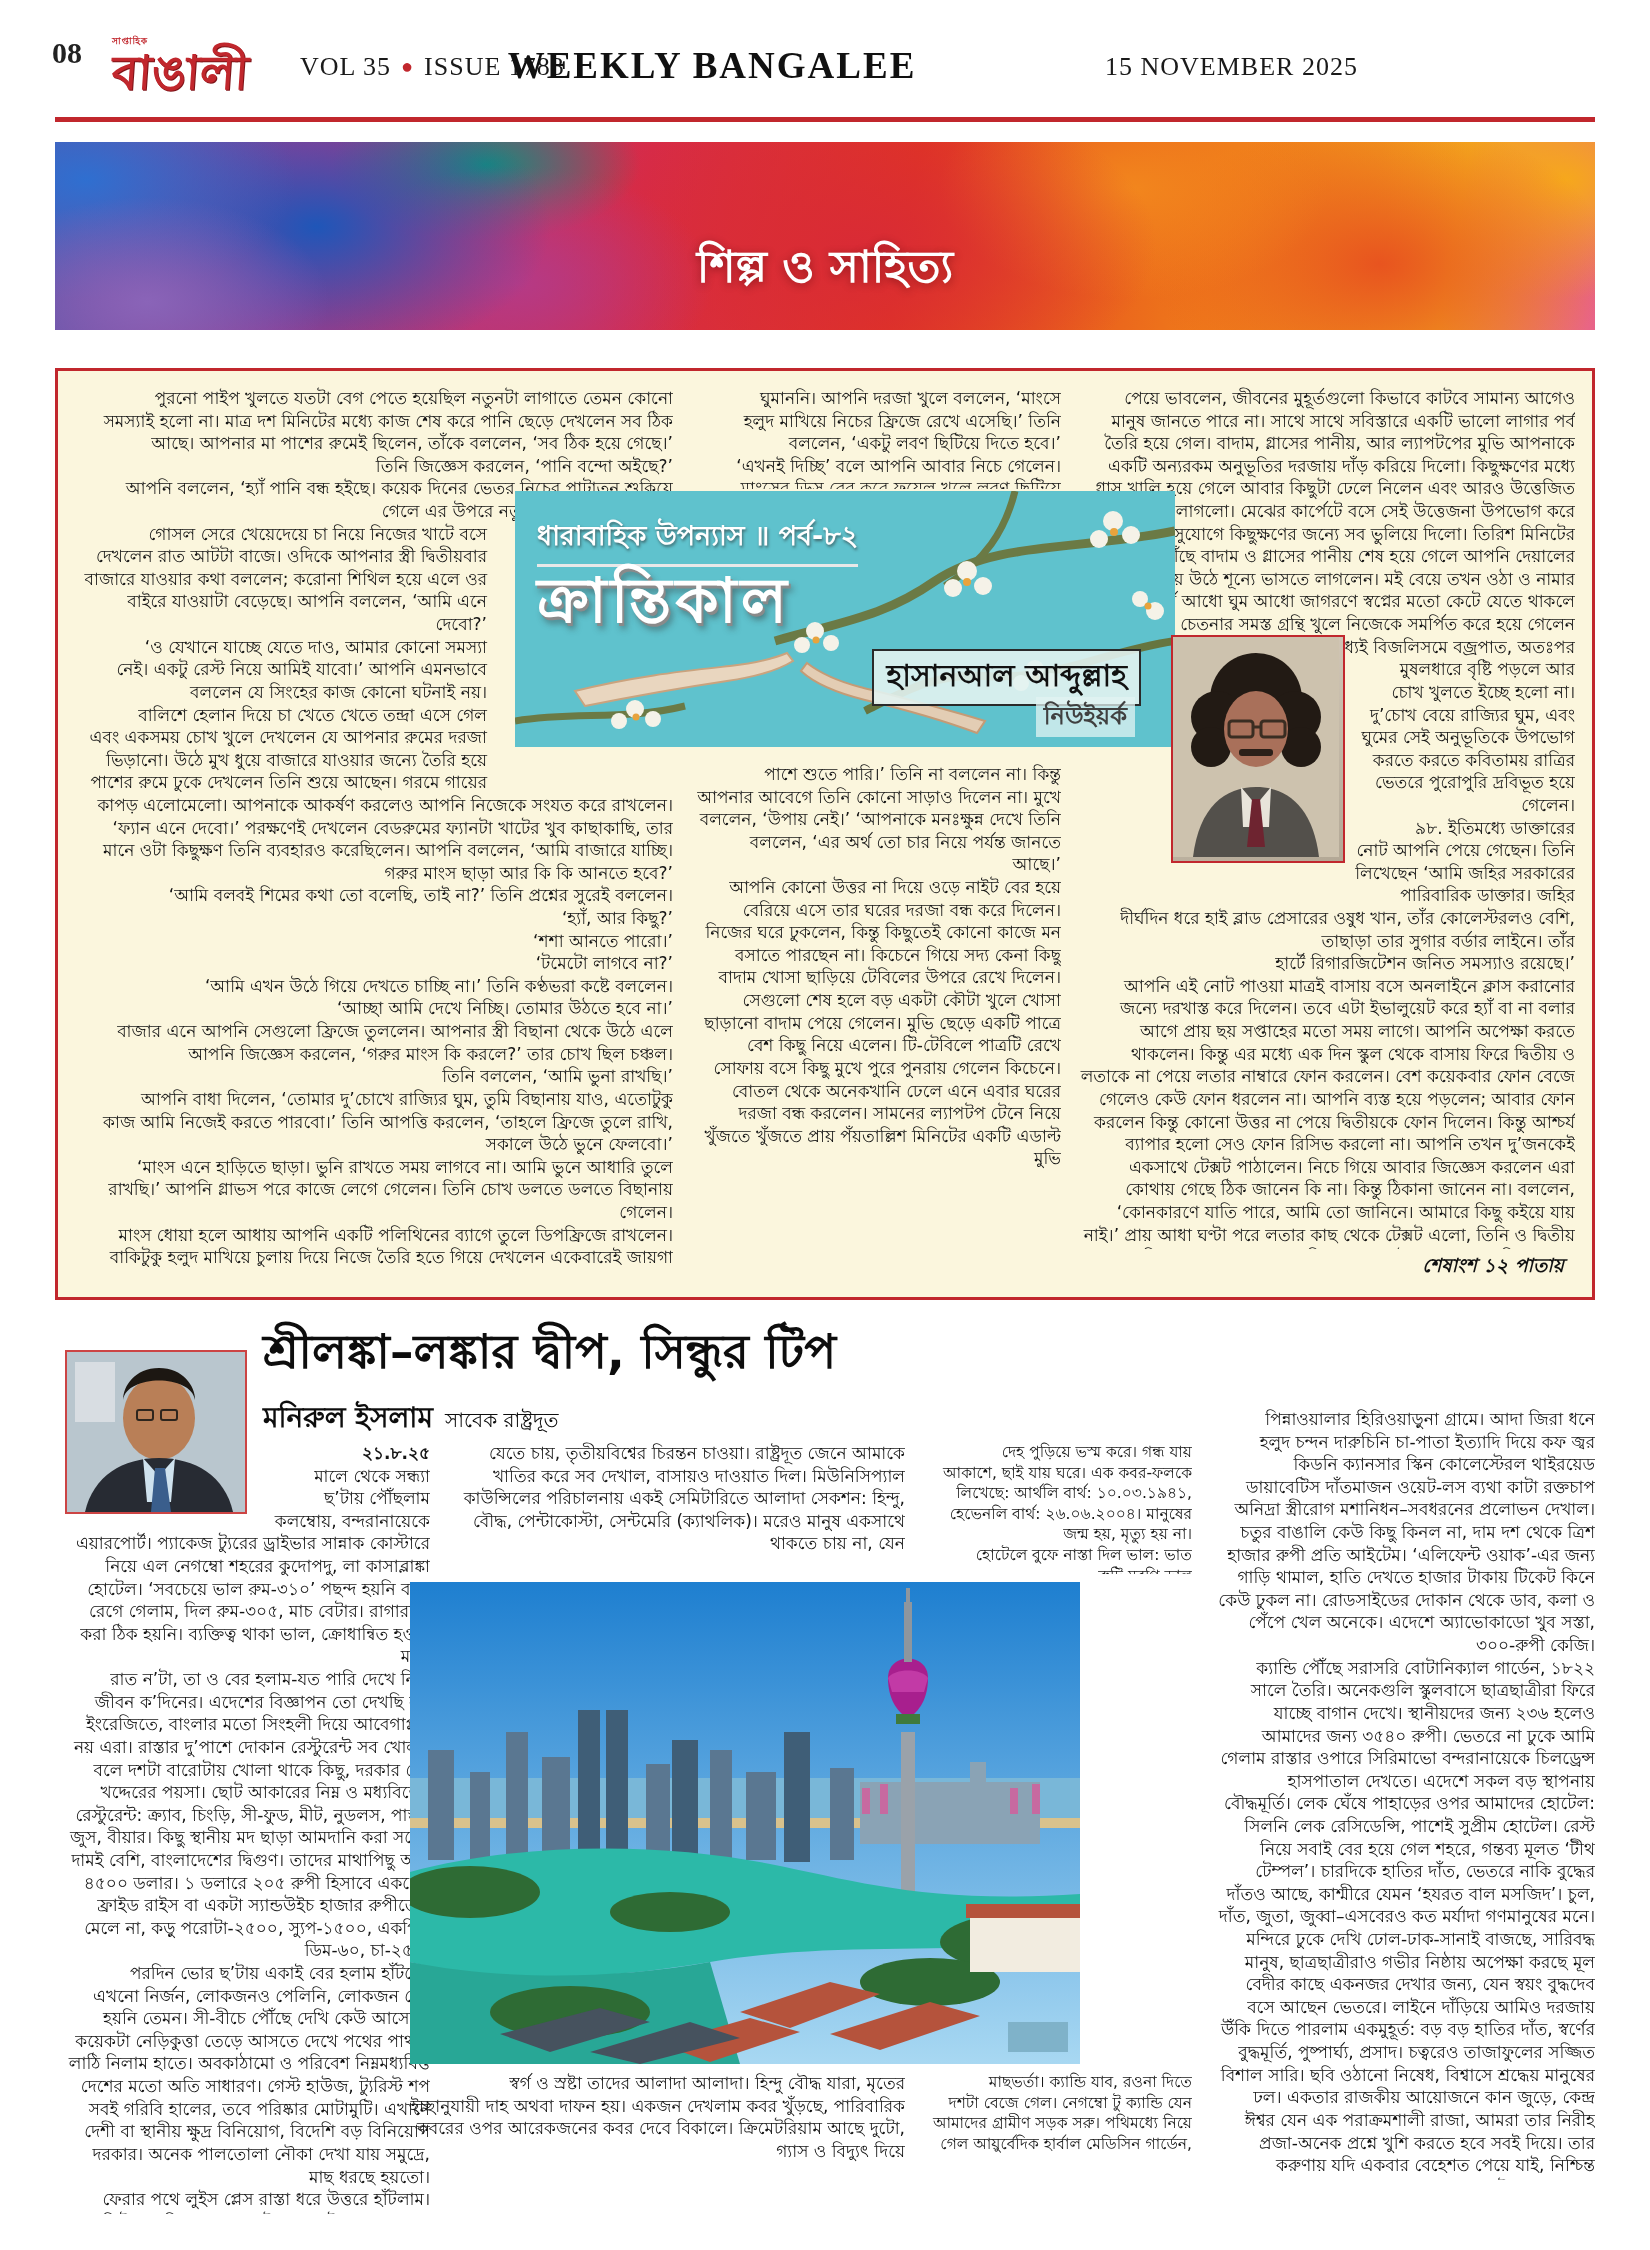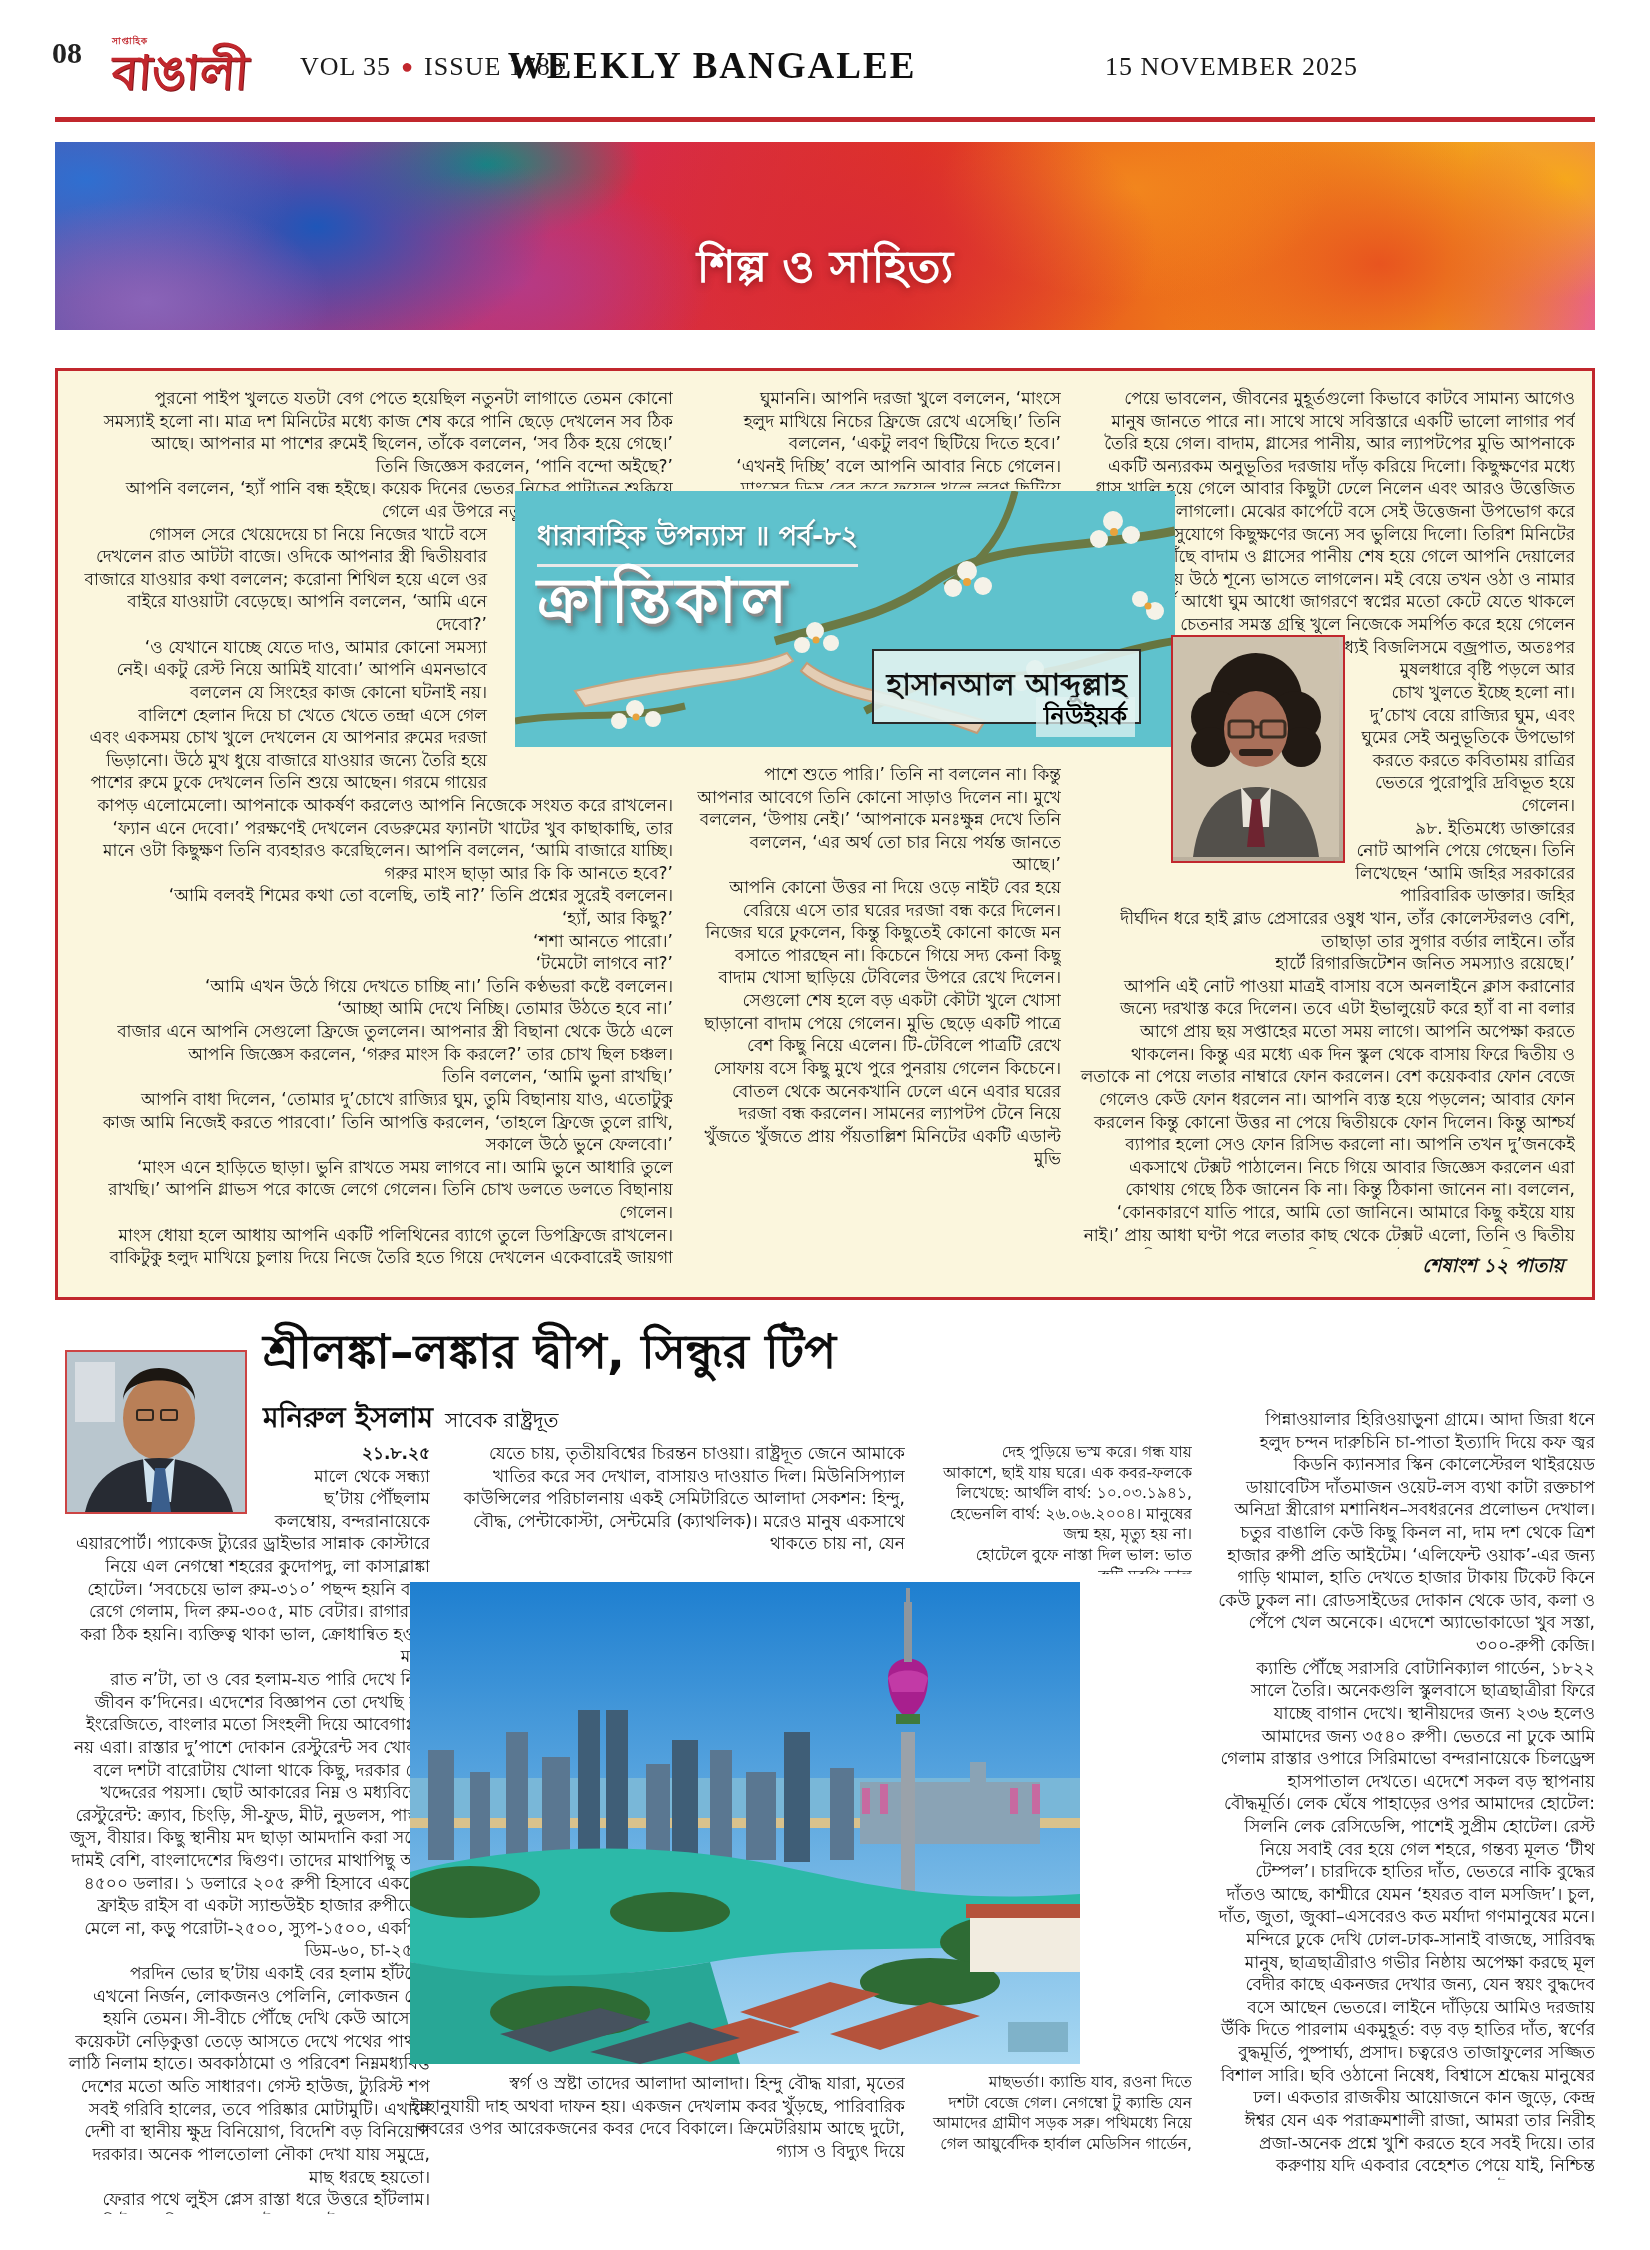--- a/index.html
+++ b/index.html
@@ -41,22 +41,22 @@
   .fl-l{float:left;width:268px;height:228px;margin-right:8px;}
   .fl-ph{float:left;width:198px;height:78px;margin-right:10px;}
   
   .illu{position:absolute;left:445px;top:120px;width:660px;height:256px;background:#5fc2cd;overflow:hidden;margin-left:12px;}
   .illu svg{position:absolute;left:0;top:0;}
   .illu .kick{position:absolute;left:22px;top:24px;font:bold 27px "DejaVu Sans",sans-serif;color:#fff;
       text-shadow:1px 2px 3px rgba(40,40,40,.6);border-bottom:3px solid #e8e8e8;padding-bottom:4px;}
   .illu .ttl{position:absolute;left:22px;top:62px;font:bold 62px "DejaVu Sans",sans-serif;color:#fff;
       letter-spacing:4px;text-shadow:2px 3px 0 #8a8a8a,4px 6px 6px rgba(50,50,50,.5);}
   .illu .aplate{position:absolute;right:34px;top:158px;background:rgba(226,243,241,.9);border:2px solid #2a2a2a;
-      padding:10px 12px;font:bold 30px "DejaVu Sans",sans-serif;color:#111;}
-  .illu .aloc{position:absolute;right:40px;top:206px;font:bold 24px "DejaVu Sans",sans-serif;color:#000000;
+      padding:1px 12px;font:bold 30px "DejaVu Sans",sans-serif;color:#111;}
+  .illu .aloc{position:absolute;right:40px;top:206px;font:bold 24px "DejaVu Sans",sans-serif;color:#404040;
       background:rgba(226,243,241,.75);padding:0 8px;}
   .aphoto{position:absolute;left:1113px;top:264px;width:170px;height:224px;border:2px solid #c1272d;
       background:linear-gradient(160deg,#d8cdbd,#b3a896);overflow:hidden;}
   .contnote{position:absolute;right:28px;bottom:14px;font:italic bold 19px "DejaVu Sans",sans-serif;}
   
   .tphoto-author{position:absolute;left:65px;top:1350px;width:182px;height:164px;border:2px solid #c44;
       background:linear-gradient(150deg,#c3ccd3,#9aa7b0);overflow:hidden;box-sizing:border-box;}
   .theadline{position:absolute;left:263px;top:1316px;font:bold 47px "DejaVu Sans",sans-serif;color:#0d0d0d;}
   .tbyline{position:absolute;left:263px;top:1396px;font:bold 28px "DejaVu Sans",sans-serif;color:#0d0d0d;}
   .tbyline .role{font:20px "DejaVu Sans",sans-serif;font-weight:normal;margin-left:12px;}

